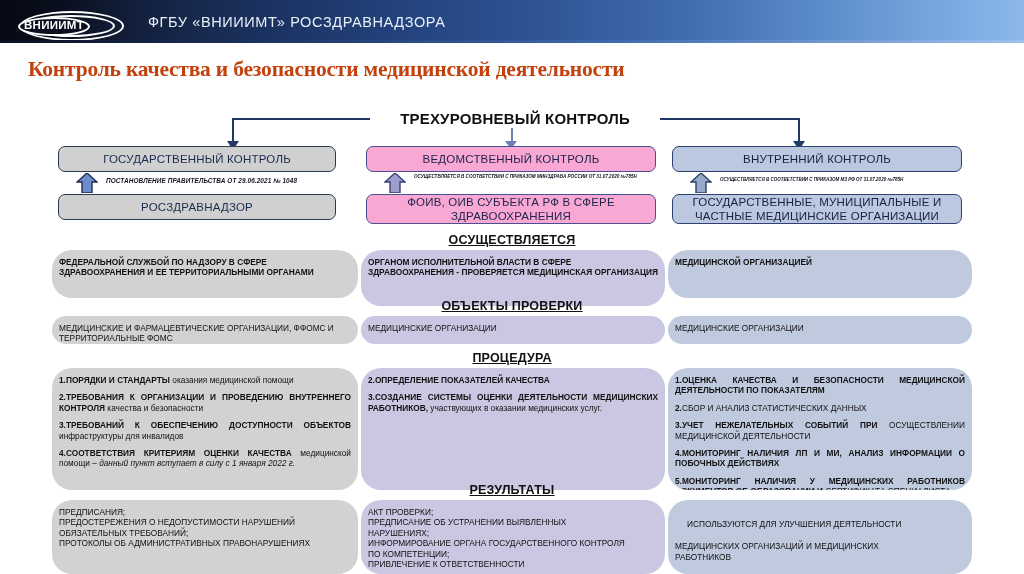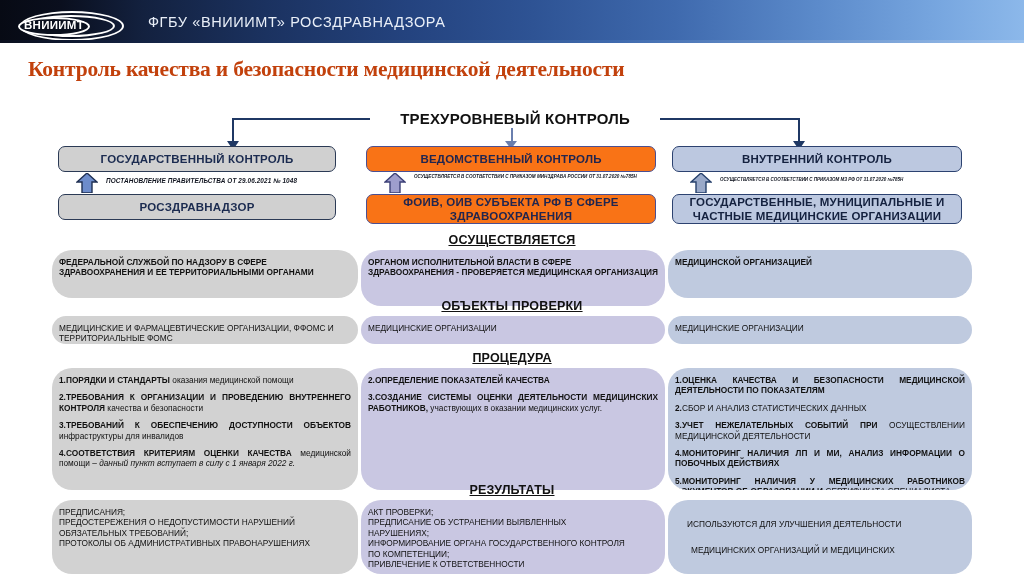--- a/index.html
+++ b/index.html
@@ -90,26 +90,26 @@
     border-top: 8px solid #6a7fae;
   }
 
   .col { position: absolute; top: 42px; }
   .col.c1 { left: 58px;  width: 278px; }
   .col.c2 { left: 366px; width: 290px; }
   .col.c3 { left: 672px; width: 290px; }
 
   .dbox {
     border-radius: 7px; text-align: center;
-    font-weight: bold; font-size: 11.5px; letter-spacing: .2px;
+    font-weight: normal; font-size: 11.5px; letter-spacing: .2px;
     display: flex; align-items: center; justify-content: center;
     line-height: 14px; padding: 3px 6px;
   }
   .dbox.gray  { background: #d0d0d0; border: 1.4px solid #2b3a55; color: #1b2b50; }
-  .dbox.purple{ background: #f97316; border: 1.4px solid #4a4f92; color: #22264f; }
+  .dbox.purple{ background: #f9a8d4; border: 1.4px solid #4a4f92; color: #22264f; }
   .dbox.blue  { background: #bcc8e0; border: 1.4px solid #2c4270; color: #14213f; }
   .dbox.h1 { height: 26px; }
   .dbox.h2 { height: 30px; }
 
   .mid-row { position: relative; height: 22px; }
   .up-arrow {
     position: absolute; left: 18px; top: 1px; width: 22px; height: 20px;
   }
   .note {
     position: absolute; left: 48px; top: 2px; right: 2px;
@@ -268,17 +268,17 @@
         <p style="margin:0">АКТ ПРОВЕРКИ;</p>
         <p style="margin:0">ПРЕДПИСАНИЕ ОБ УСТРАНЕНИИ ВЫЯВЛЕННЫХ</p>
         <p style="margin:0">НАРУШЕНИЯХ;</p>
         <p style="margin:0">ИНФОРМИРОВАНИЕ ОРГАНА ГОСУДАРСТВЕННОГО КОНТРОЛЯ</p>
         <p style="margin:0">ПО КОМПЕТЕНЦИИ;</p>
         <p style="margin:0">ПРИВЛЕЧЕНИЕ К ОТВЕТСТВЕННОСТИ</p>
       </div>
     <div class="gap"></div>
     <div class="cell blue" style="height:74px;" id="res-int">
         <p style="margin:12px">ИСПОЛЬЗУЮТСЯ ДЛЯ УЛУЧШЕНИЯ ДЕЯТЕЛЬНОСТИ</p>
-        <p style="margin:16px">МЕДИЦИНСКИХ ОРГАНИЗАЦИЙ И МЕДИЦИНСКИХ</p>
+        <p style="margin:0">МЕДИЦИНСКИХ ОРГАНИЗАЦИЙ И МЕДИЦИНСКИХ</p>
         <p style="margin:0">РАБОТНИКОВ</p>
       </div>
   </div>
 </div>
 
 </body></html>

